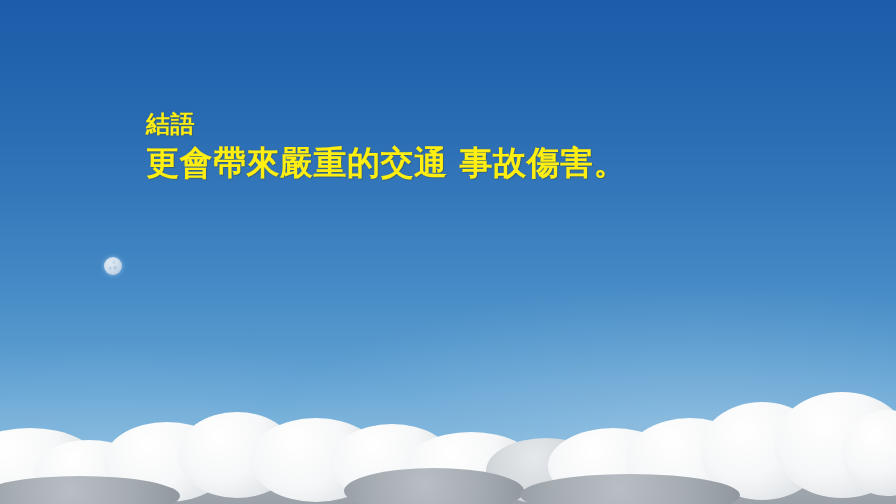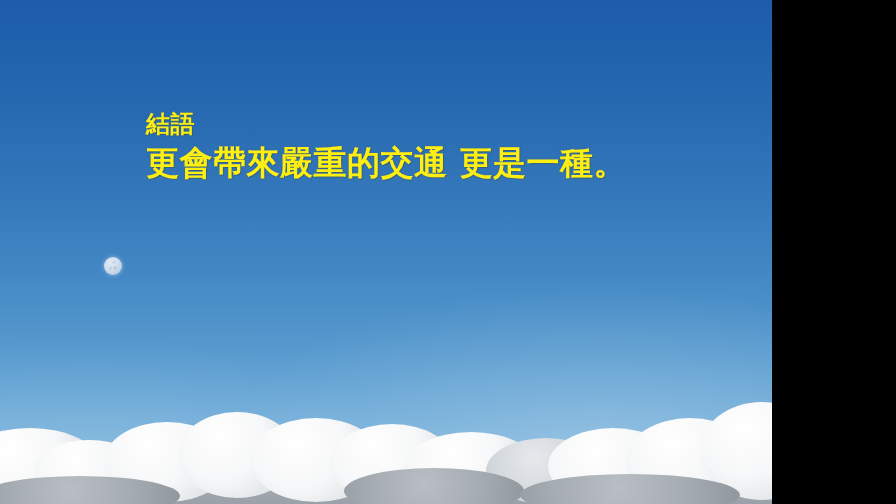--- a/index.html
+++ b/index.html
@@ -2,21 +2,21 @@
 <html><head>
 <meta charset="utf-8">
 <style>
   html, body {
     margin: 0;
     padding: 0;
     background: #000;
   }
   #slide {
     position: relative;
-    width: 772px;
+    width: 896px;
     height: 504px;
     overflow: hidden;
     font-family: "DejaVu Sans", "Liberation Sans", sans-serif;
   }
 
   
   .sky {
     position: absolute;
     inset: 0;
     background: linear-gradient(
@@ -143,16 +143,16 @@
     <div class="cloud-blob" style="left:774px;  top:8px;   width:136px; height:106px;"></div>
     <div class="cloud-blob" style="left:842px;  top:26px;  width:90px;  height:86px;"></div>
 
     <div class="cloud-blob dark" style="left:344px; top:84px; width:180px; height:46px;"></div>
     <div class="cloud-blob dark" style="left:520px; top:90px; width:220px; height:42px;"></div>
     <div class="cloud-blob dark" style="left:-20px; top:92px; width:200px; height:40px;"></div>
   </div>
 
   <div class="textbox">
     <div class="line heading">結語</div>
-    <div class="line">更會帶來嚴重的交通 更是一種。</div>
+    <div class="line">更會帶來嚴重的交通 事故傷害。</div>
   </div>
 
 </div>
 
 </body></html>

